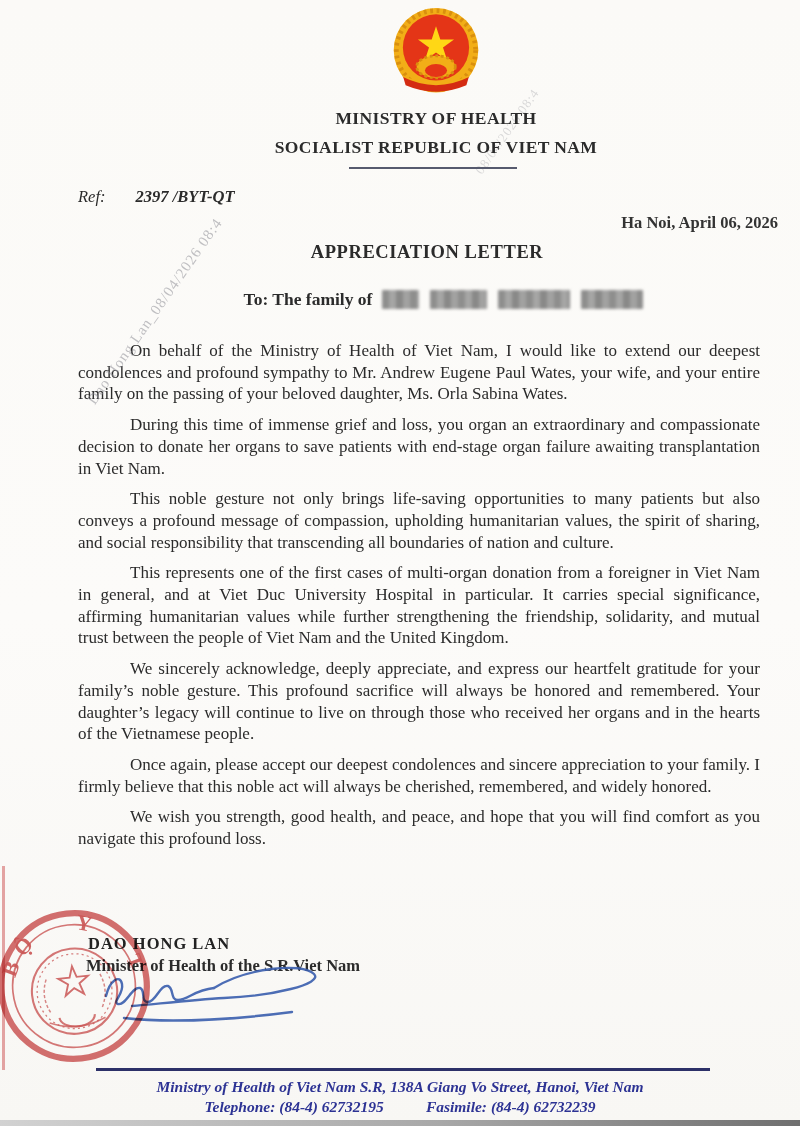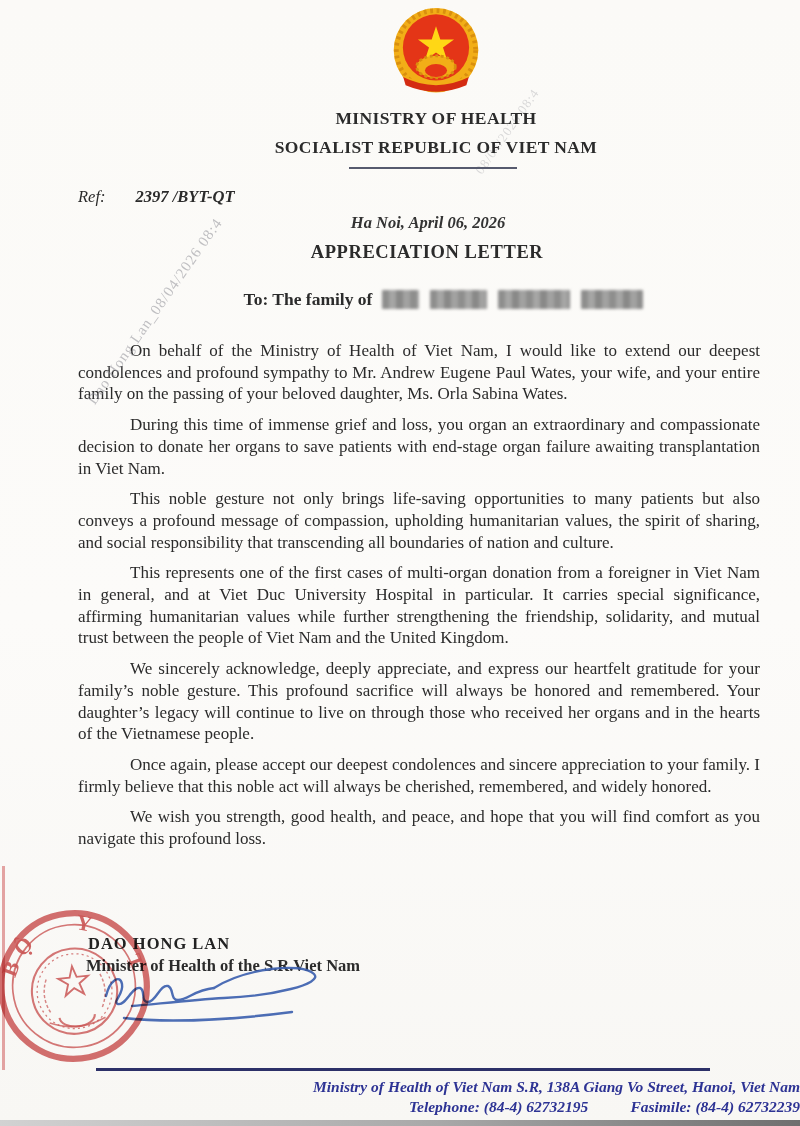--- a/index.html
+++ b/index.html
@@ -15,21 +15,21 @@
   .content{padding:0 40px 0 78px;}
   
   .emblem-wrap{width:92px;height:94px;margin:6px auto 0 auto;transform:translateX(17px);}
   .org-line{margin-top:8px;text-align:center;font-weight:bold;font-size:17.5px;letter-spacing:.4px;transform:translateX(17px);}
   .country-line{margin-top:8px;text-align:center;font-weight:bold;font-size:17.5px;letter-spacing:.4px;transform:translateX(17px);}
   .head-rule{width:168px;height:2px;background:#565a6e;margin:9px auto 0 auto;transform:translateX(14px);}
   
   .ref-row{margin-top:18px;font-style:italic;font-size:16.5px;}
   .ref-label{}
   .ref-num{margin-left:26px;font-weight:bold;}
-  .date-row{margin-top:6px;text-align:center;font-style:italic;font-weight:bold;font-size:16.5px;margin-right:-18px;color:#333;}
+  .date-row{margin-top:6px;text-align:right;font-weight:bold;font-size:16.5px;margin-right:-18px;color:#333;}
   .title{margin-top:9px;text-align:center;font-weight:bold;font-size:18.5px;letter-spacing:.6px;transform:translateX(8px);}
   .to-row{margin-top:26px;display:flex;align-items:center;justify-content:center;font-weight:bold;font-size:17.5px;transform:translateX(30px);}
   .redacted{display:flex;align-items:center;margin-left:10px;filter:blur(1.6px);}
   .chunk{height:19px;margin-right:11px;border-radius:1px;
     background:
       repeating-linear-gradient(90deg,#9a9a9a 0 7px,#c7c7c7 7px 14px,#8f8f8f 14px 21px,#bfbfbf 21px 28px),
       #b0b0b0;
     background-blend-mode:multiply;opacity:.75;}
   .chunk.c1{width:37px;}
   .chunk.c2{width:57px;}
@@ -49,21 +49,21 @@
         mix-blend-mode:multiply;opacity:.88;transform:rotate(-6deg);}
   .edge-red-line{position:absolute;left:2px;top:866px;width:3px;height:204px;
         background:rgba(208,92,92,.55);filter:blur(.6px);z-index:0;}
   
   .watermark{position:absolute;left:84px;top:398px;transform:rotate(-55deg);transform-origin:0 0;
         font-size:15px;letter-spacing:1px;color:#8f8f96;opacity:.55;white-space:nowrap;z-index:0;
         font-family:"Liberation Serif",serif;}
   .watermark2{position:absolute;left:472px;top:168px;transform:rotate(-55deg);transform-origin:0 0;
         font-size:13px;letter-spacing:1px;color:#9a9aa0;opacity:.35;white-space:nowrap;z-index:0;}
   
-  .footer{position:absolute;left:0;right:0;bottom:10px;text-align:right;z-index:1;}
+  .footer{position:absolute;left:0;right:0;bottom:10px;text-align:center;z-index:1;}
   .footer-rule{width:614px;height:3px;background:#2c3068;margin:0 auto 7px auto;transform:translateX(3px);}
   .footer-line1{font-style:italic;font-weight:bold;font-size:15.5px;color:#2d3394;}
   .footer-line2{font-style:italic;font-weight:bold;font-size:15.5px;color:#2d3394;margin-top:2px;}
   .footer-line2 .gap{display:inline-block;width:42px;}
   .scan-edge{position:absolute;left:0;right:0;bottom:0;height:6px;
         background:linear-gradient(90deg,#d2d2d2 0%,#a8a8a8 55%,#6f6f6f 100%);z-index:4;}
 </style>
 </head>
 <body>
 

